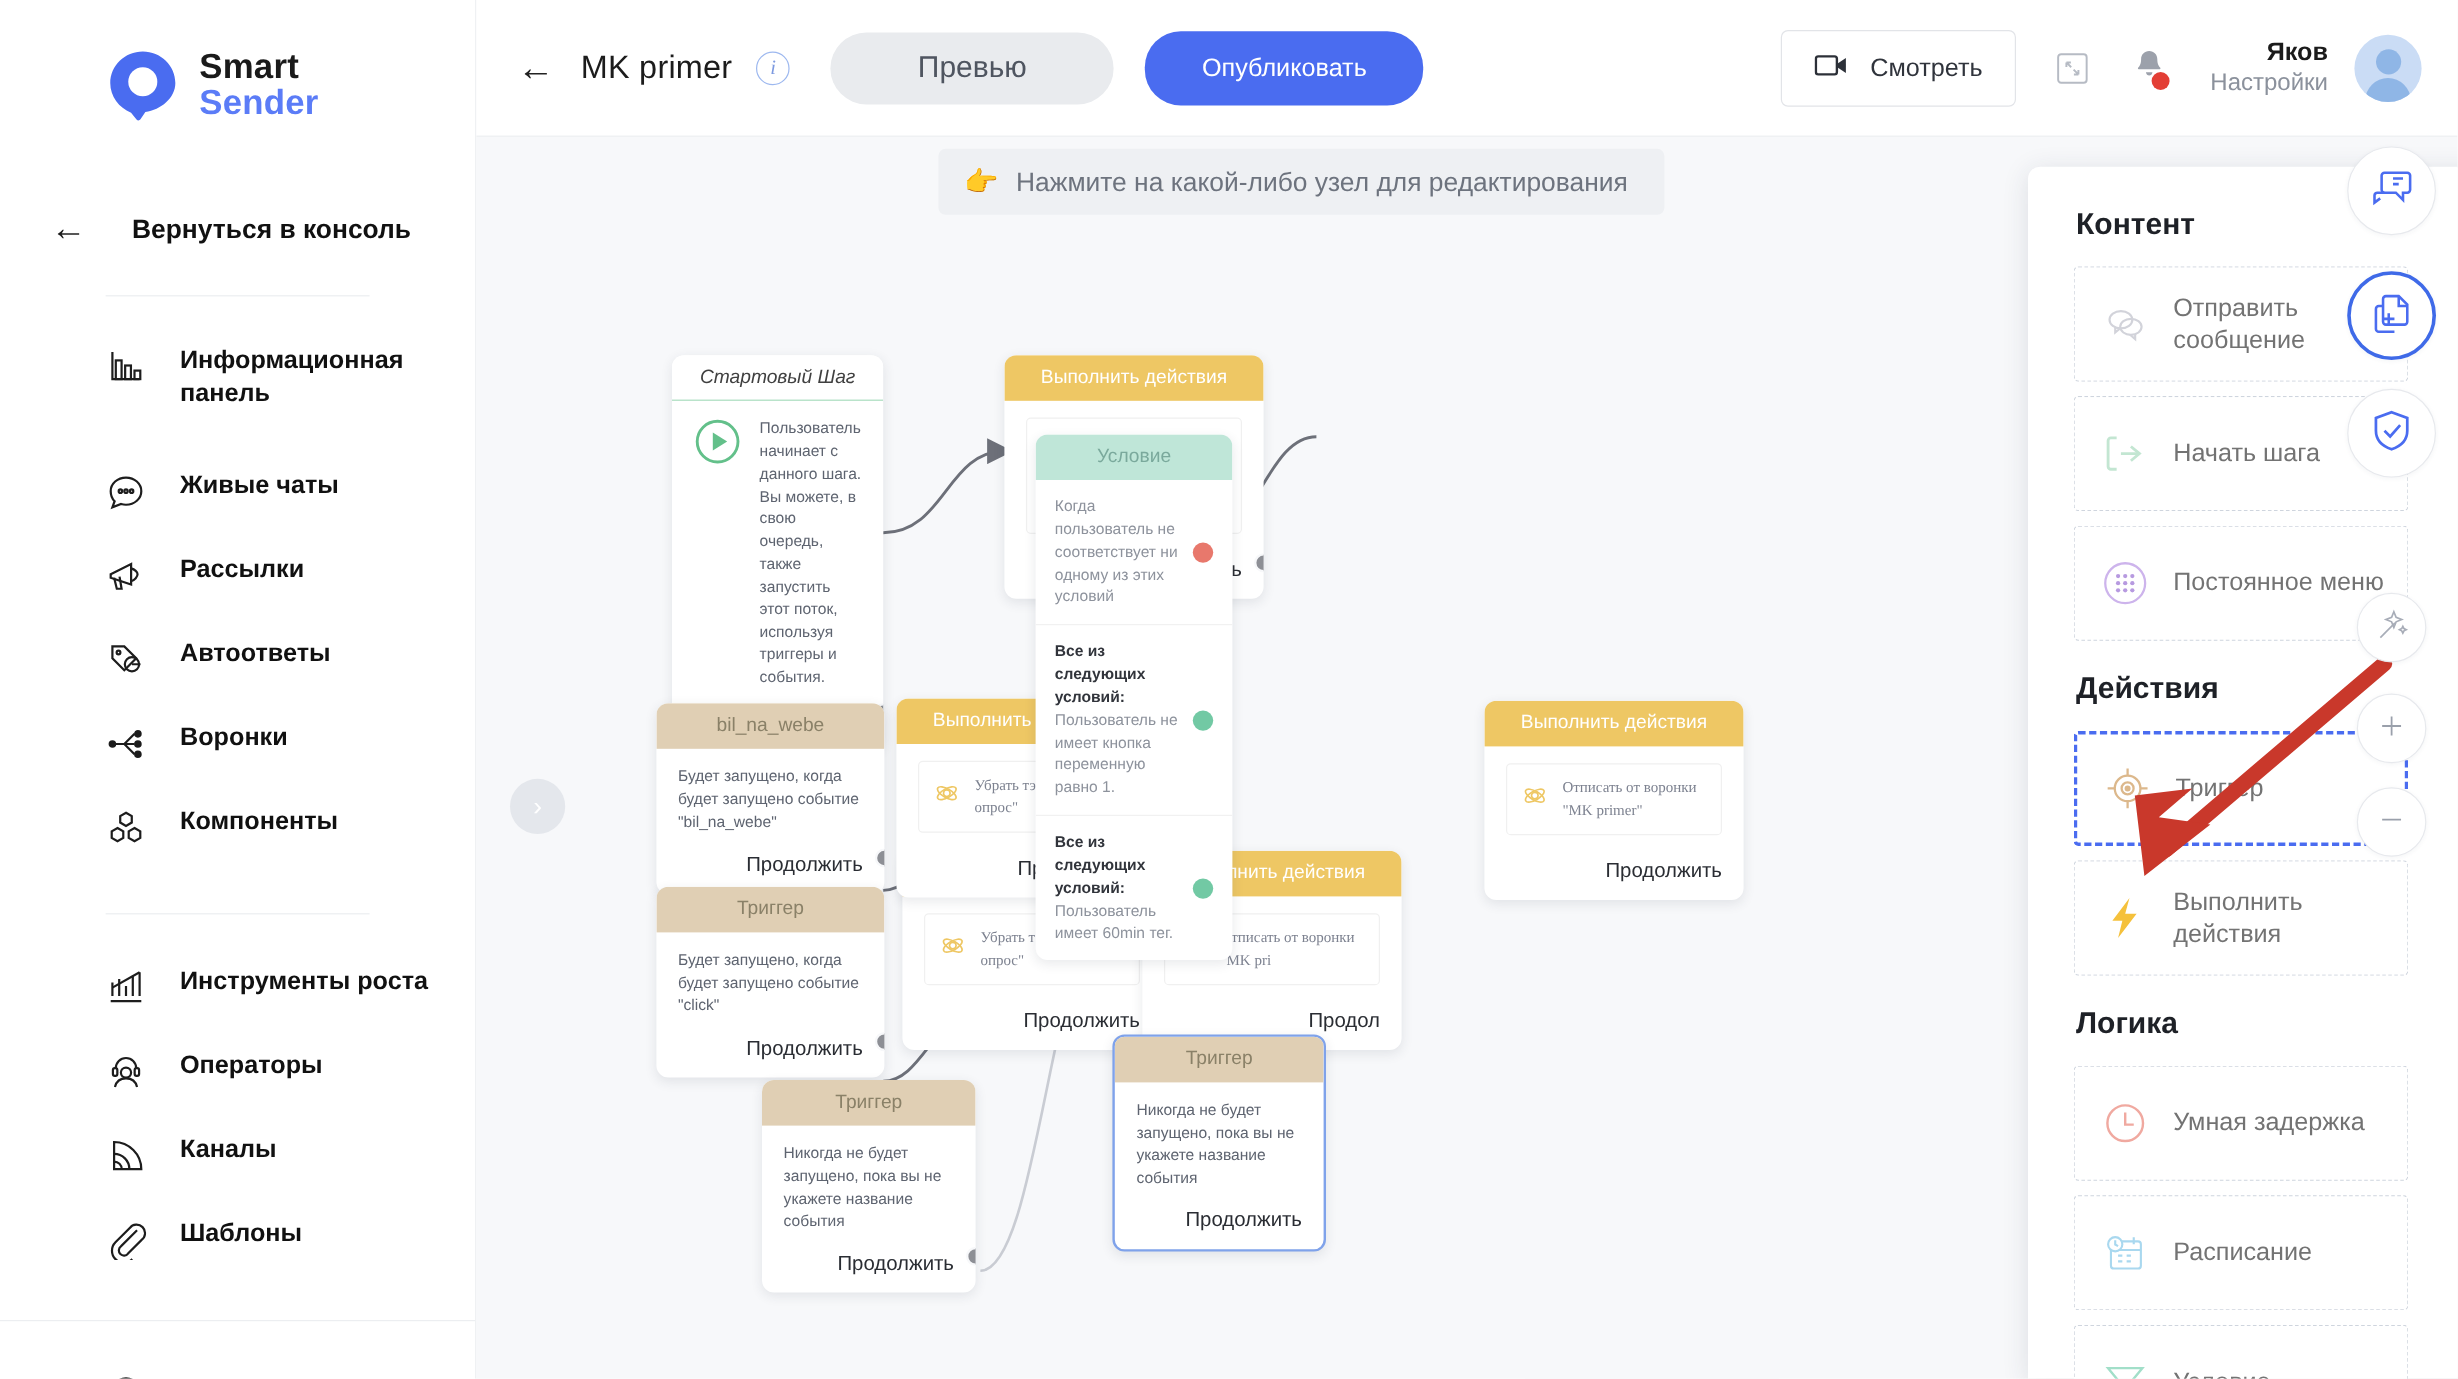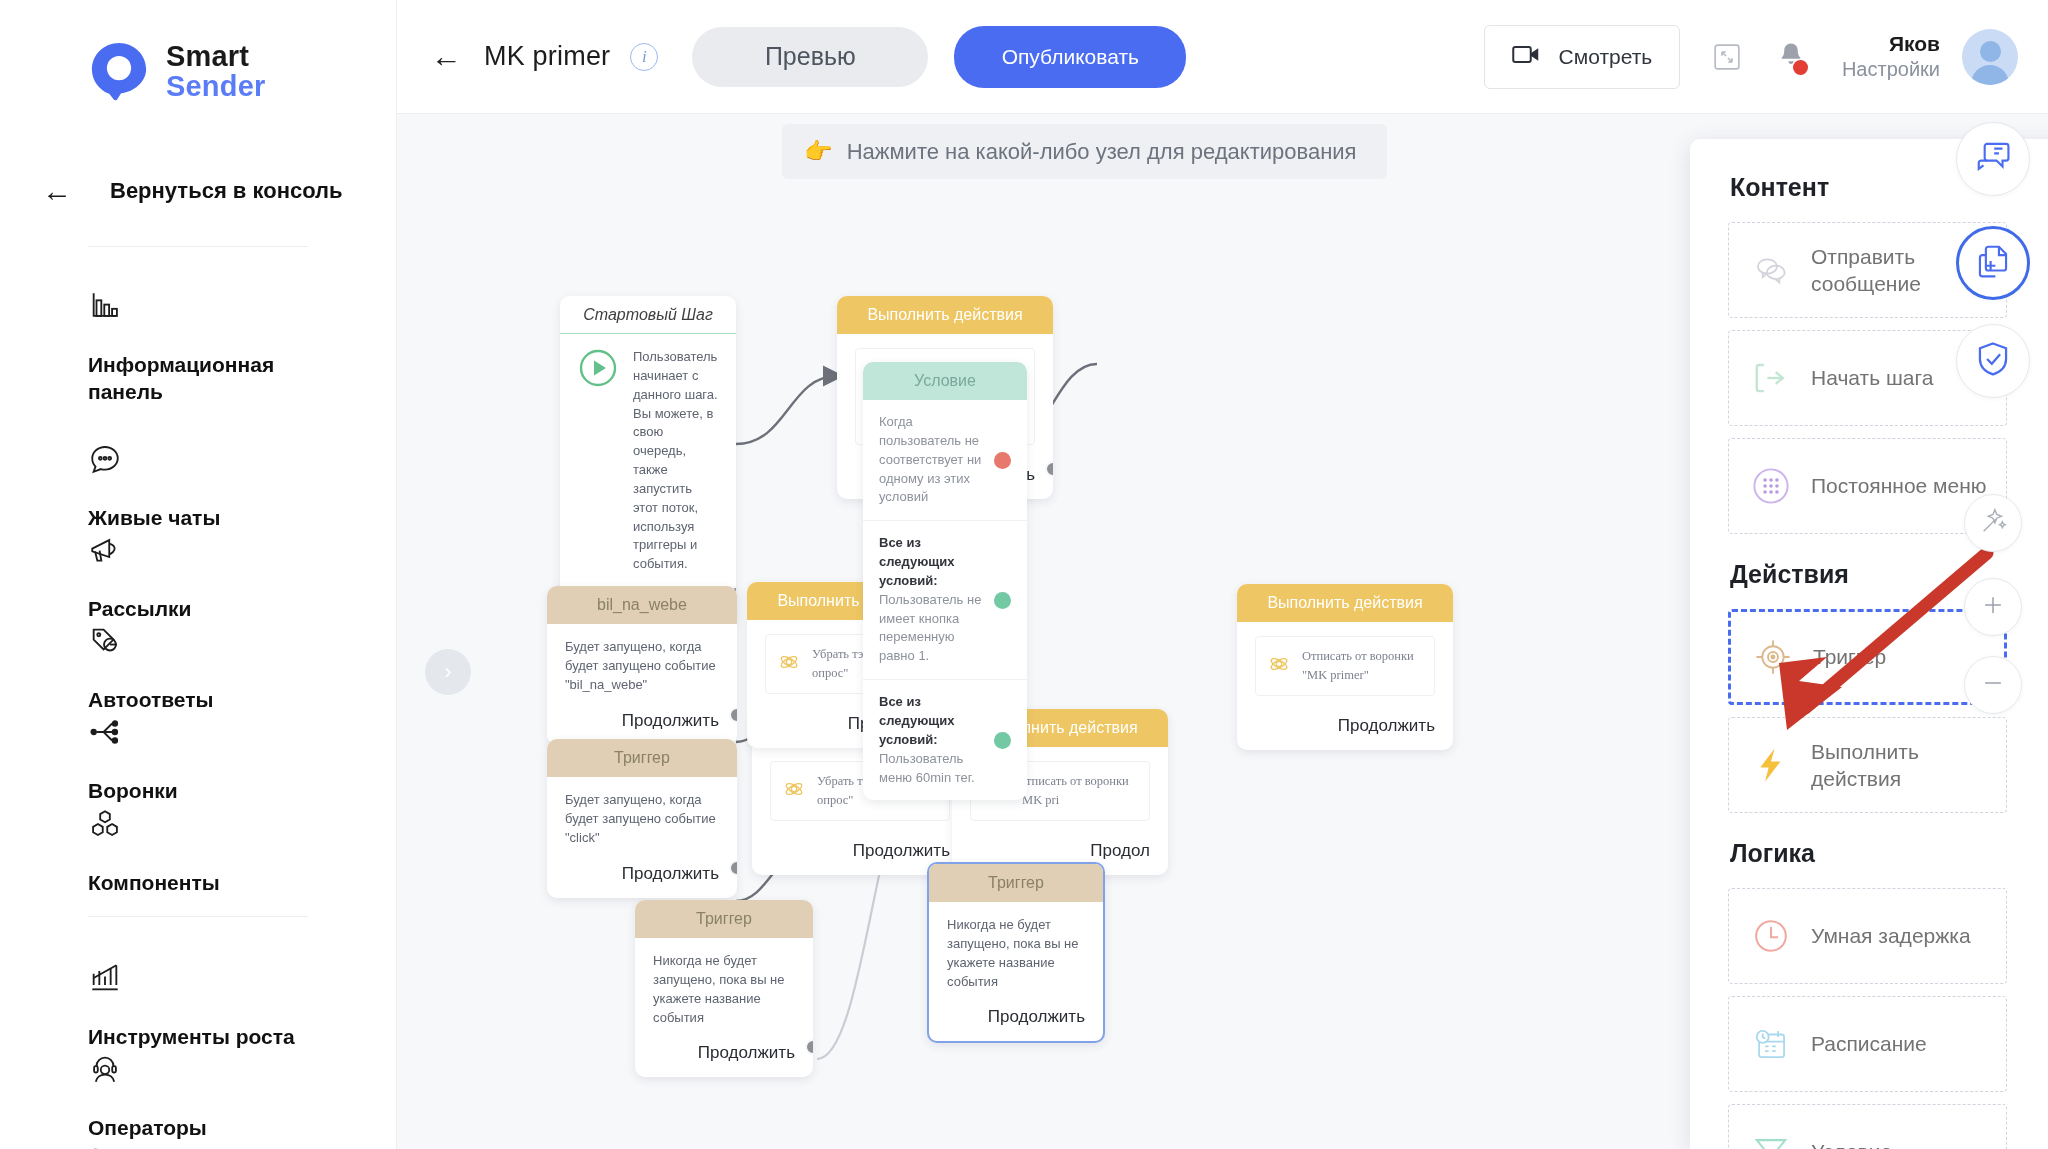--- a/index.html
+++ b/index.html
@@ -32,21 +32,20 @@
   .back-row .arrow { font-size: 30px; color: #1a1a1a; line-height: 1; width: 34px; text-align: center;}
   .back-row .lbl { font-size: 22px; font-weight: 700; color: #111; }
 
   .divider { height: 1px; background: #eceef1; margin: 40px 88px 0 88px; }
 
   .nav { padding-top: 36px; }
   .nav-item {
     display: flex; align-items: flex-start; gap: 28px;
     padding: 0 20px 0 88px; min-height: 70px;
     cursor: pointer;
-    flex-direction: column;
   }
   .nav-item .ico { flex: 0 0 34px; width: 34px; height: 34px; color: #1d1d1d; margin-top: 2px; }
   .nav-item .ico svg { width: 34px; height: 34px; display: block; }
   .nav-item .txt { font-size: 21px; font-weight: 700; color: #111; line-height: 1.3; max-width: 230px; }
 
   
   .main { position: relative; flex: 1 1 auto; height: 1149px; background: #f7f8fa; }
 
   .topbar {
     height: 114px; background: #fff;
@@ -488,21 +487,21 @@
         <div class="cond-row">
           <span class="ct">
             <b>Все из следующих условий:</b><br>
             <span>Пользователь не имеет кнопка переменную равно 1.</span>
           </span>
           <span class="dot" style="background:#72c9a4;"></span>
         </div>
         <div class="cond-row" style="border-bottom:none;">
           <span class="ct">
             <b>Все из следующих условий:</b><br>
-            <span>Пользователь меню 60min тег.</span>
+            <span>Пользователь имеет 60min тег.</span>
           </span>
           <span class="dot" style="background:#72c9a4;"></span>
         </div>
       </div>
 
       <div class="node" style="left:150px; top:472px; width:190px;">
         <div class="node-head tan">bil_na_webe</div>
         <div class="node-body">
           <div class="desc">Будет запущено, когда будет запущено событие "bil_na_webe"</div>
         </div>

